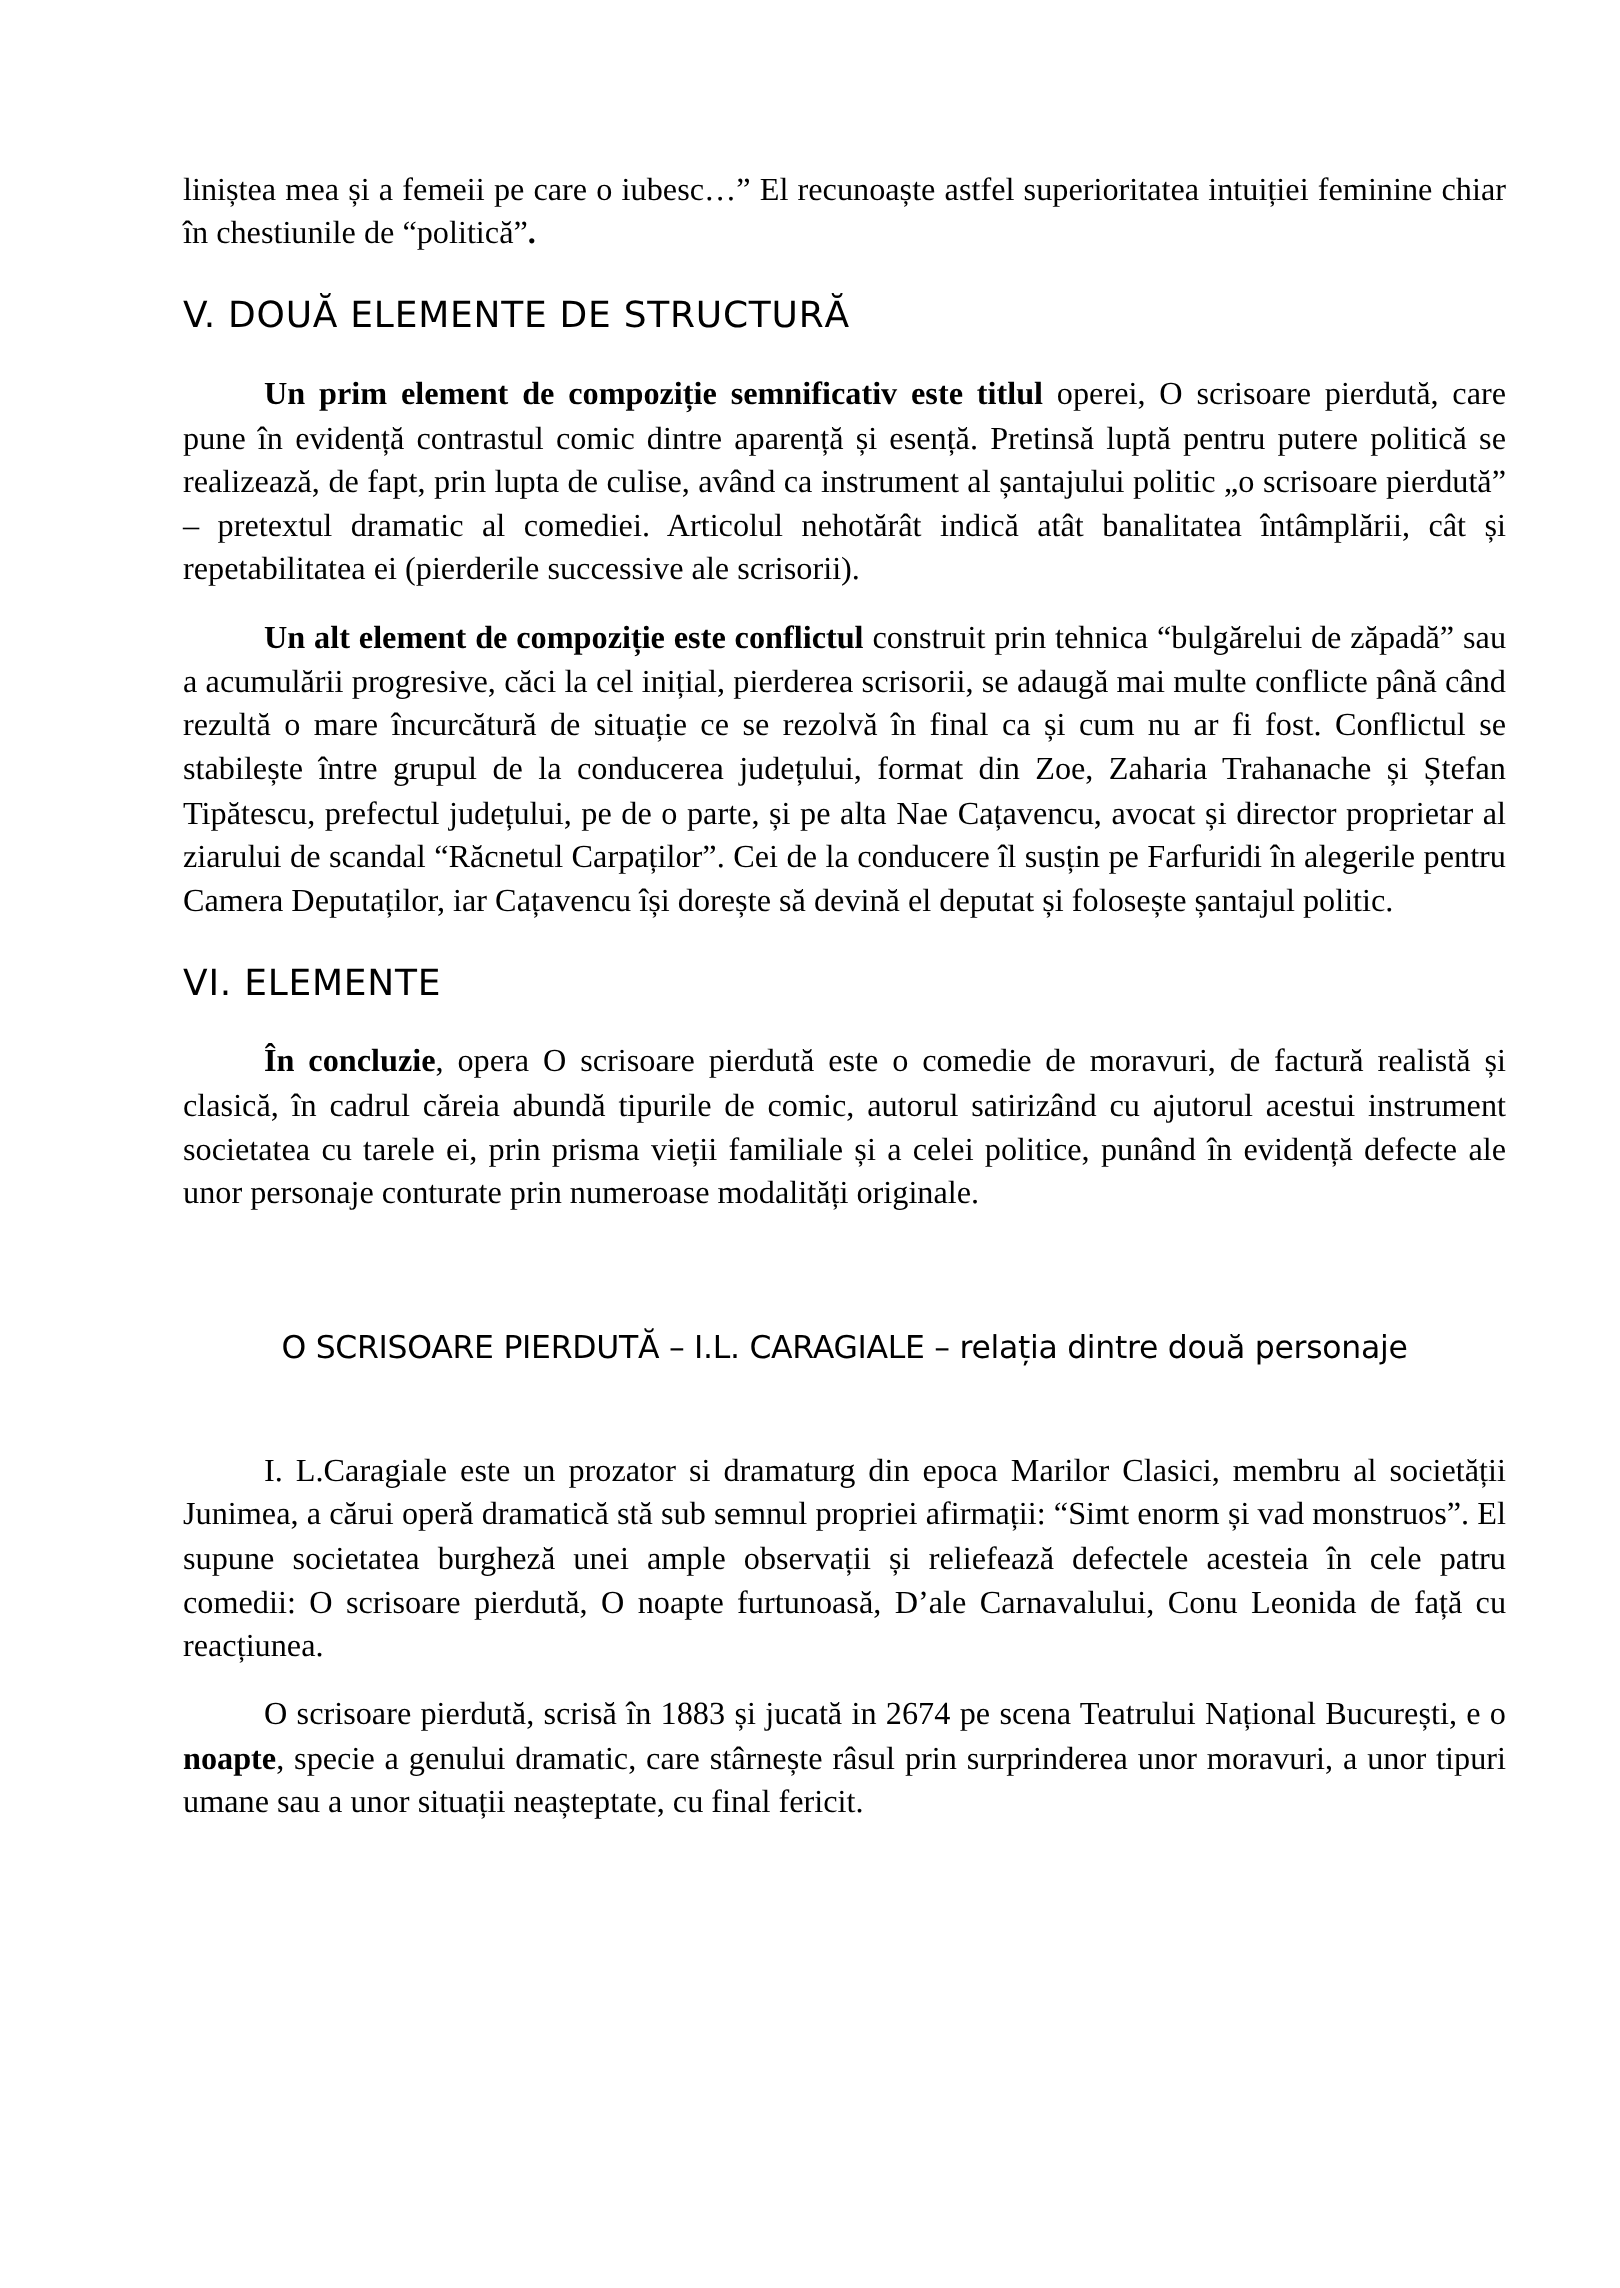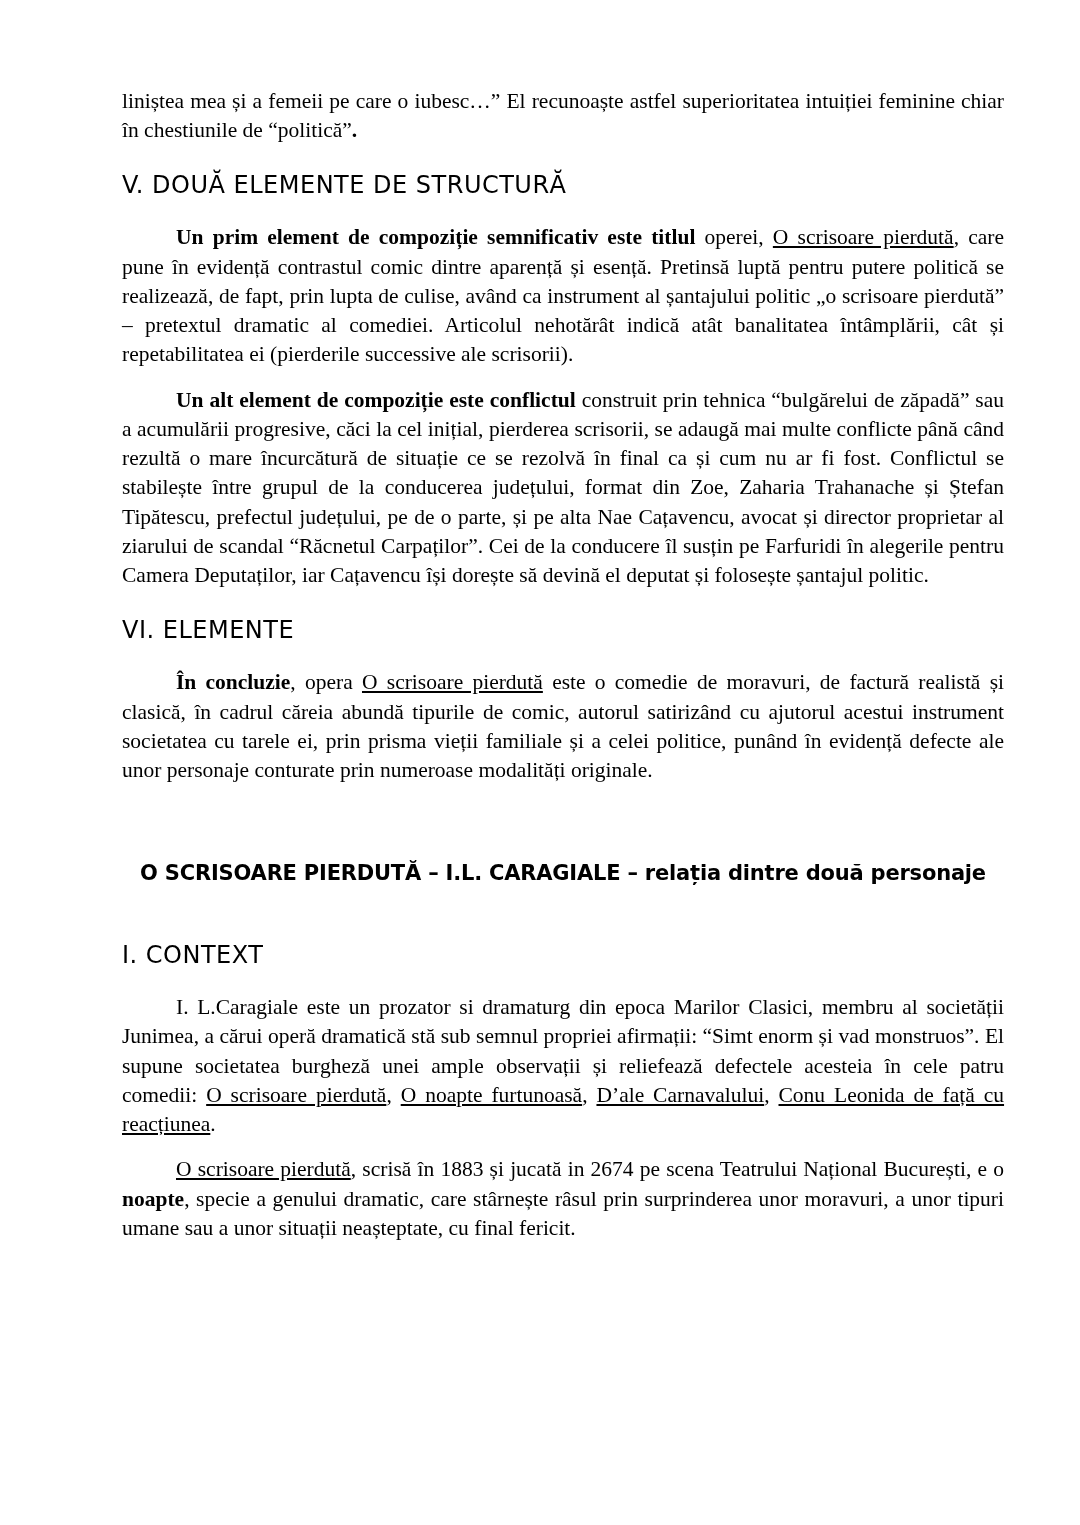--- a/index.html
+++ b/index.html
@@ -11,45 +11,45 @@
     width: 1080px;
     min-height: 1525px;
     overflow-x: hidden;
   }
   .page {
     box-sizing: border-box;
     width: 1080px;
     min-height: 1525px;
     background: #ffffff;
     color: #000000;
-    padding: 87px 76px 60px 122px;
+    padding: 112px 76px 60px 122px;
   }
   .body-par {
     font-family: "Liberation Serif", serif;
     font-size: 21.5px;
     line-height: 1.36;
     text-align: justify;
     margin: 0 0 16px 0;
   }
   .indent {
     text-indent: 54px;
   }
   .run-b { font-weight: bold; }
-  .run-u { text-decoration: underline; text-underline-offset: 2px; }
+  .run-u { text-underline-offset: 2px; }
   .heading2 {
     font-family: "DejaVu Sans", sans-serif;
     font-weight: 400;
     font-size: 24px;
     letter-spacing: 0.5px;
     margin: 26px 0 24px 0;
     color: #000000;
   }
   .main-title {
     font-family: "DejaVu Sans", sans-serif;
-    font-weight: 700;
+    font-weight: 400;
     font-size: 21px;
     letter-spacing: -0.2px;
     text-align: center;
     white-space: nowrap;
     margin: 76px 0 56px 0;
     color: #000000;
   }
 </style>
 </head>
 <body>
@@ -63,19 +63,18 @@
   <p class="body-par indent"><span class="run-b">Un prim element de compoziție semnificativ este titlul</span><span> operei, </span><span class="run-u">O scrisoare pierdută</span><span>, care pune în evidență contrastul comic dintre aparență și esență. Pretinsă luptă pentru putere politică se realizează, de fapt, prin lupta de culise, având ca instrument al șantajului politic „o scrisoare pierdută” – pretextul dramatic al comediei. Articolul nehotărât indică atât banalitatea întâmplării, cât și repetabilitatea ei (pierderile successive ale scrisorii).</span></p>
 
   <p class="body-par indent"><span class="run-b">Un alt element de compoziție este conflictul</span><span> construit prin tehnica “bulgărelui de zăpadă” sau a acumulării progresive, căci la cel inițial, pierderea scrisorii, se adaugă mai multe conflicte până când rezultă o mare încurcătură de situație ce se rezolvă în final ca și cum nu ar fi fost. Conflictul se stabilește între grupul de la conducerea județului, format din Zoe, Zaharia Trahanache și Ștefan Tipătescu, prefectul județului, pe de o parte, și pe alta Nae Cațavencu, avocat și director proprietar al ziarului de scandal “Răcnetul Carpaților”. Cei de la conducere îl susțin pe Farfuridi în alegerile pentru Camera Deputaților, iar Cațavencu își dorește să devină el deputat și folosește șantajul politic.</span></p>
 
   <div class="heading2">VI. ELEMENTE</div>
 
   <p class="body-par indent"><span class="run-b">În concluzie</span><span>, opera </span><span class="run-u">O scrisoare pierdută</span><span> este o comedie de moravuri, de factură realistă și clasică, în cadrul căreia abundă tipurile de comic, autorul satirizând cu ajutorul acestui instrument societatea cu tarele ei, prin prisma vieții familiale și a celei politice, punând în evidență defecte ale unor personaje conturate prin numeroase modalități originale.</span></p>
 
   <div class="main-title">O SCRISOARE PIERDUTĂ – I.L. CARAGIALE – relația dintre două personaje</div>
 
-  <div class="heading2">I. CONTEXT</div>
 
   <p class="body-par indent"><span>I. L.Caragiale este un prozator si dramaturg din epoca Marilor Clasici, membru al societății Junimea, a cărui operă dramatică stă sub semnul propriei afirmații: “Simt enorm și vad monstruos”. El supune societatea burgheză unei ample observații și reliefează defectele acesteia în cele patru comedii: </span><span class="run-u">O scrisoare pierdută</span><span>, </span><span class="run-u">O noapte furtunoasă</span><span>, </span><span class="run-u">D’ale Carnavalului</span><span>, </span><span class="run-u">Conu Leonida de față cu reacțiunea</span><span>.</span></p>
 
   <p class="body-par indent"><span class="run-u">O scrisoare pierdută</span><span>, scrisă în 1883 și jucată in 2674 pe scena Teatrului Național București, e o </span><span class="run-b">noapte</span><span>, specie a genului dramatic, care stârnește râsul prin surprinderea unor moravuri, a unor tipuri umane sau a unor situații neașteptate, cu final fericit.</span></p>
 
 </div>
 
 </body></html>

